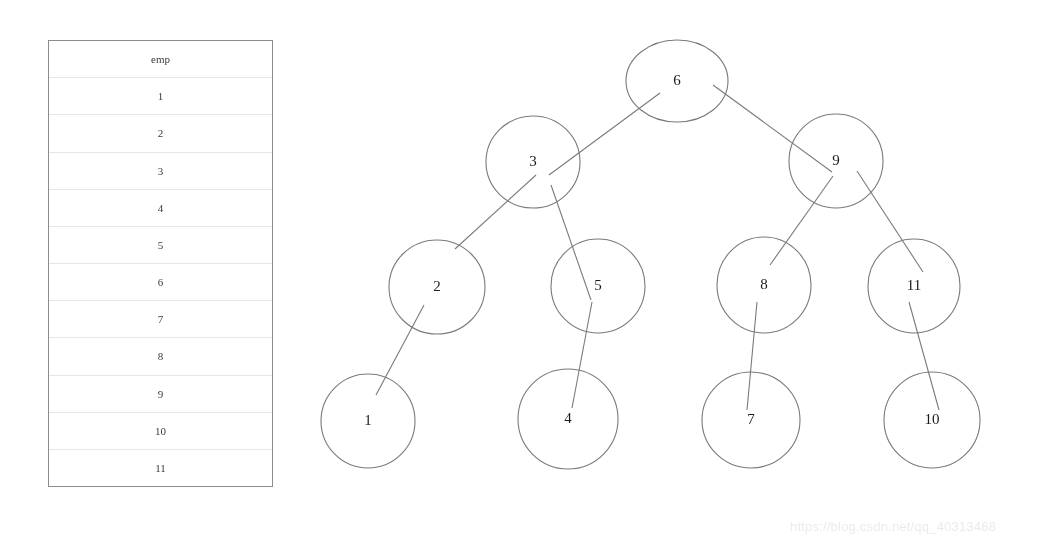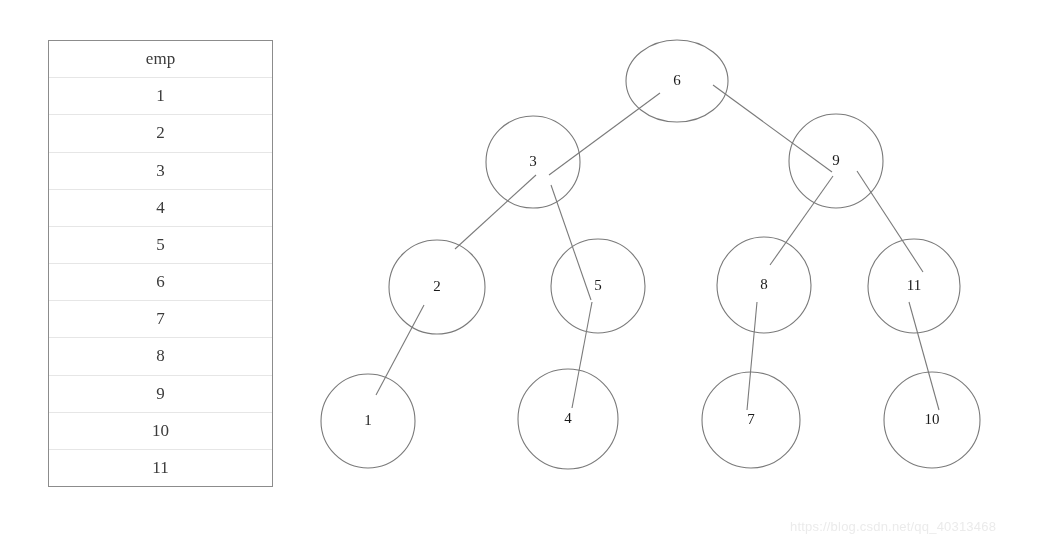--- a/index.html
+++ b/index.html
@@ -33,21 +33,21 @@
     box-sizing: border-box;
     background: #ffffff;
     display: flex;
     flex-direction: column;
   }
   .emp-row {
     flex: 1 1 0;
     display: flex;
     align-items: center;
     justify-content: center;
-    font-size: 17px;
+    font-size: 11px;
     color: #3b3b3b;
     border-bottom: 1px solid #e6e6e6;
     box-sizing: border-box;
     font-family: "Liberation Serif", serif;
   }
   .emp-row:last-child {
     border-bottom: none;
   }
   .emp-row.header {
     color: #3b3b3b;

